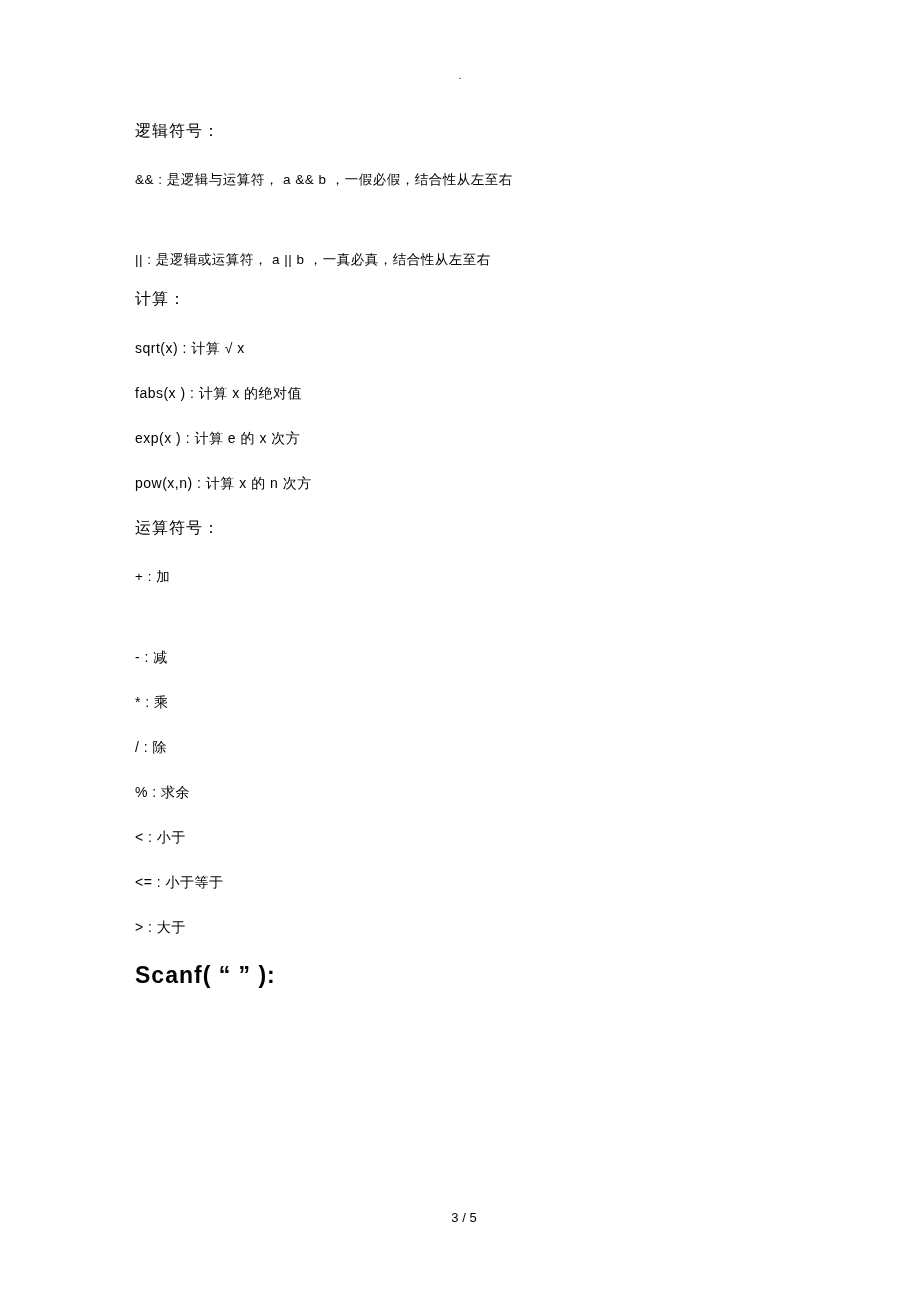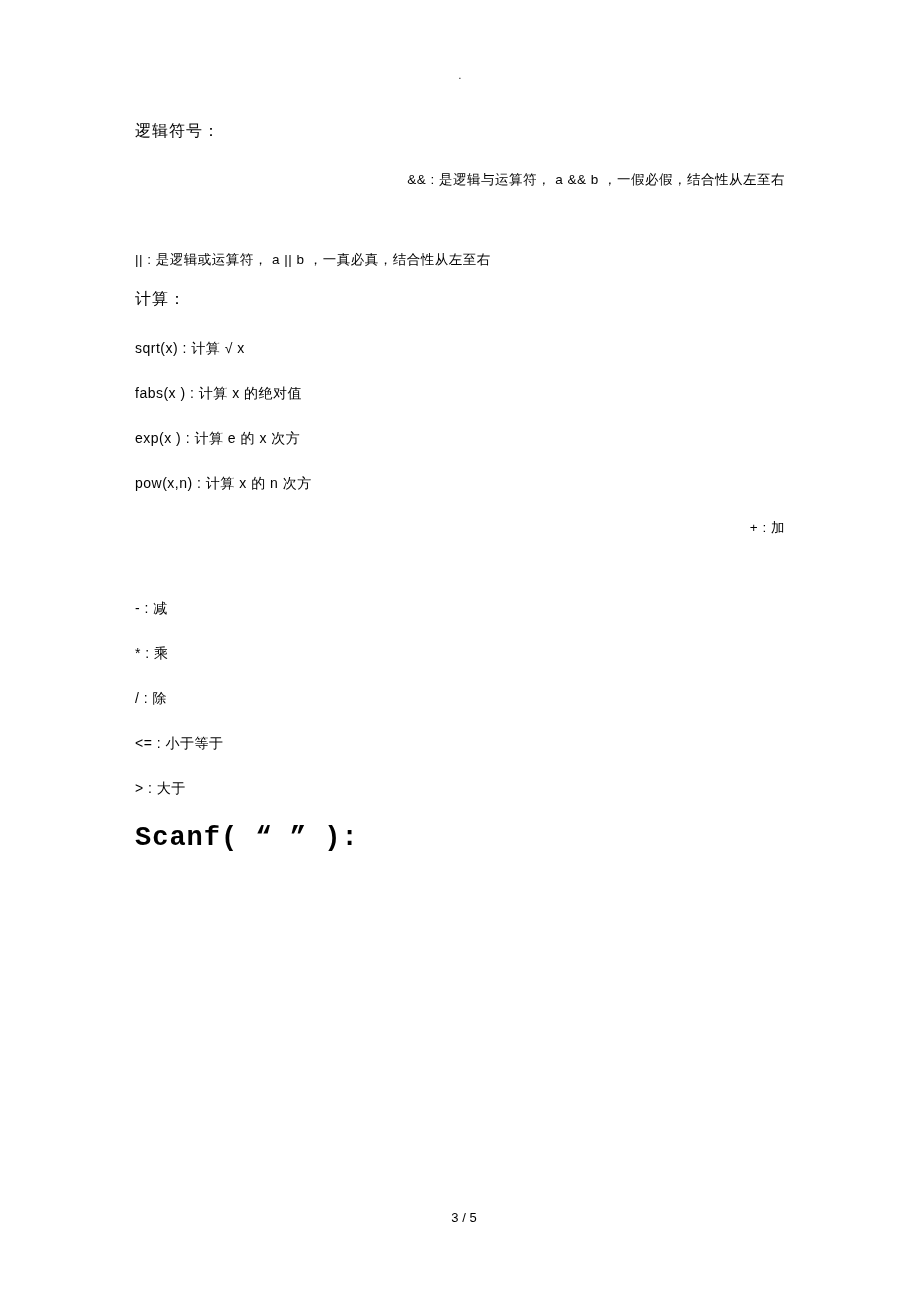--- a/index.html
+++ b/index.html
@@ -35,25 +35,24 @@
     letter-spacing: 0.5px;
   }
   .line-tight {
     font-size: 14px;
     line-height: 1.5;
     margin-bottom: 24px;
     letter-spacing: 0.5px;
   }
   .extra-gap {
     margin-bottom: 60px;
-    text-align: right;
   }
   .scanf-title {
-    font-family: Liberation Mono, monospace;
-    font-size: 27px;
+    font-family: Liberation Sans, sans-serif;
+    font-size: 23px;
     margin-top: 14px;
     margin-bottom: 30px;
     letter-spacing: 1px;
   }
   .footer {
     position: absolute;
     bottom: 78px;
     left: 4px;
     width: 100%;
     text-align: center;
@@ -71,24 +70,27 @@
   <h2 class="section-title">逻辑符号：</h2>
   <p class="line extra-gap">&amp;&amp; :  是逻辑与运算符，   a &amp;&amp; b ，一假必假，结合性从左至右</p>
   <p class="line">|| :  是逻辑或运算符，   a || b ，一真必真，结合性从左至右</p>
 
   <h2 class="section-title">计算：</h2>
   <p class="line-tight">sqrt(x) :  计算 √ x</p>
   <p class="line-tight">fabs(x ) : 计算 x 的绝对值</p>
   <p class="line-tight">exp(x ) : 计算 e 的 x 次方</p>
   <p class="line-tight">pow(x,n) :   计算  x  的  n  次方</p>
 
+  <h2 class="section-title">运算符号：</h2>
   <p class="line extra-gap">+ : 加</p>
   <p class="line-tight">- : 减</p>
   <p class="line-tight">* :  乘</p>
   <p class="line-tight">/ :  除</p>
+  <p class="line-tight">% : 求余</p>
+  <p class="line-tight">&lt; : 小于</p>
   <p class="line-tight">&lt;= : 小于等于</p>
   <p class="line-tight">&gt; : 大于</p>
 
   <h2 class="scanf-title">Scanf(  “ ”  ):</h2>
 
 </div>
 
 <div class="footer">3  /  5</div>
 
 </body></html>

